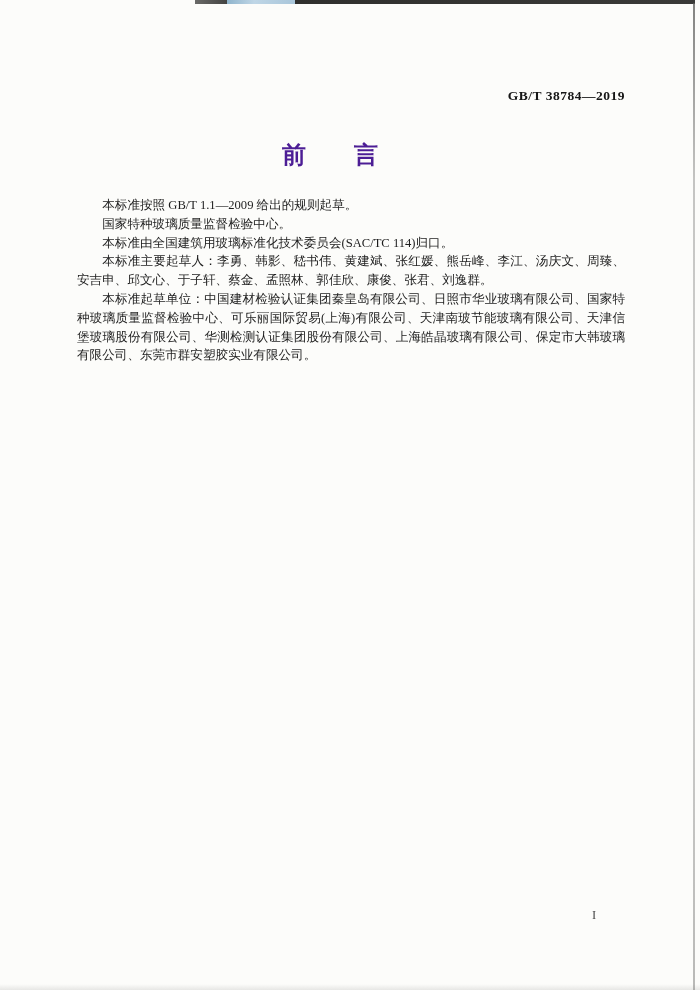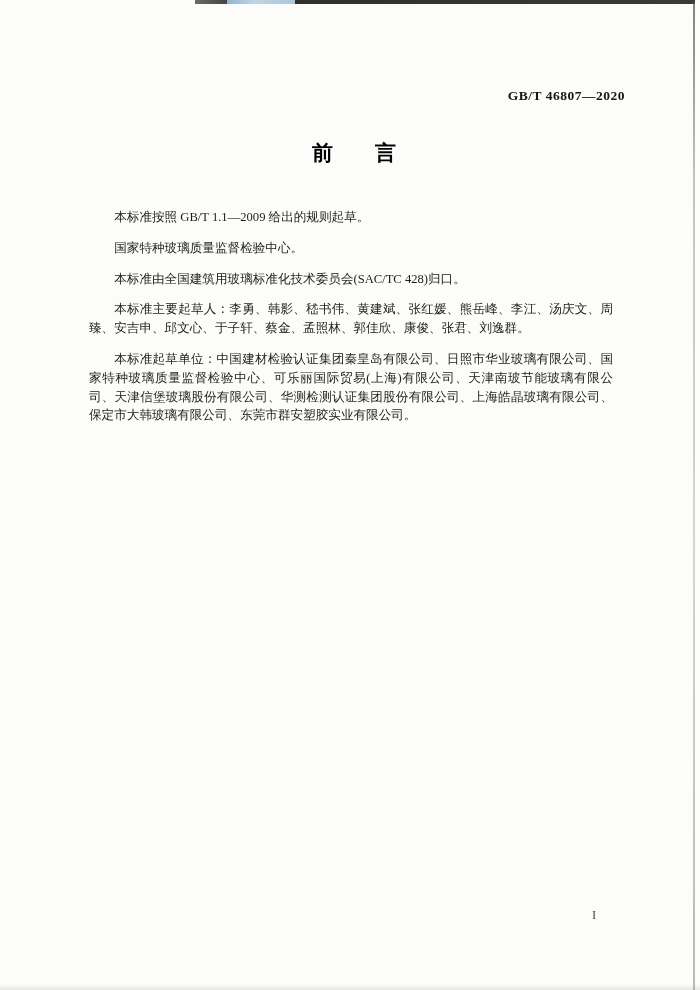--- a/index.html
+++ b/index.html
@@ -59,62 +59,61 @@
     letter-spacing: 0.5px;
     color: #161616;
   }
   .doc-title {
     position: absolute;
     top: 139px; left: 0;
     width: 660px;
     text-align: center;
     font-family: "Liberation Sans", "DejaVu Sans", sans-serif;
     font-weight: 700;
-    font-size: 21px;
-    color: #000000;
-    margin-left: 24px;
+    font-size: 24px;
+    color: #4c1d95;
   }
   .body-text {
     position: absolute;
     top: 196px; left: 77px;
     width: 548px;
     font-size: 12.6px;
     line-height: 18.8px;
     text-align: justify;
     color: #1d1d1d;
   }
   .body-text p {
-    margin: 12px;
+    margin: 0;
     text-indent: 2em;
   }
   .page-number {
     position: absolute;
     top: 908px; left: 592px;
     font-size: 12.5px;
     color: #4a4a4a;
   }
 </style>
 </head>
 <body>
 
 <div class="page">
 
   <div class="scan-top">
     <div class="blue-seg"></div>
   </div>
   <div class="scan-right"></div>
   <div class="scan-bottom"></div>
 
-  <div class="header-code">GB/T 46807—2020</div>
+  <div class="header-code">GB/T 38784—2019</div>
 
   <div class="doc-title">前　　言</div>
 
   <div class="body-text">
     <p>本标准按照 GB/T 1.1—2009 给出的规则起草。</p>
     <p>国家特种玻璃质量监督检验中心。</p>
-    <p>本标准由全国建筑用玻璃标准化技术委员会(SAC/TC 428)归口。</p>
+    <p>本标准由全国建筑用玻璃标准化技术委员会(SAC/TC 114)归口。</p>
     <p>本标准主要起草人：李勇、韩影、嵇书伟、黄建斌、张红媛、熊岳峰、李江、汤庆文、周臻、安吉申、邱文心、于子轩、蔡金、孟照林、郭佳欣、康俊、张君、刘逸群。</p>
     <p>本标准起草单位：中国建材检验认证集团秦皇岛有限公司、日照市华业玻璃有限公司、国家特种玻璃质量监督检验中心、可乐丽国际贸易(上海)有限公司、天津南玻节能玻璃有限公司、天津信堡玻璃股份有限公司、华测检测认证集团股份有限公司、上海皓晶玻璃有限公司、保定市大韩玻璃有限公司、东莞市群安塑胶实业有限公司。</p>
   </div>
 
   <div class="page-number">I</div>
 
 </div>
 
 </body></html>

